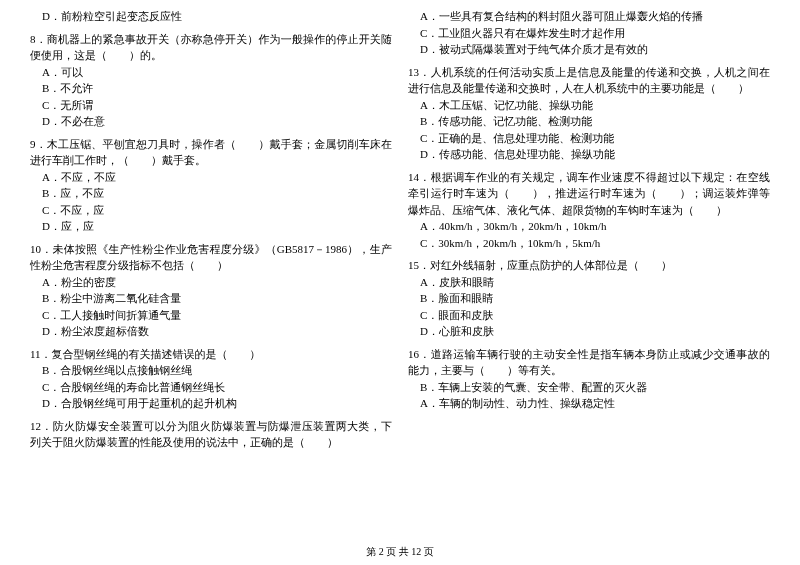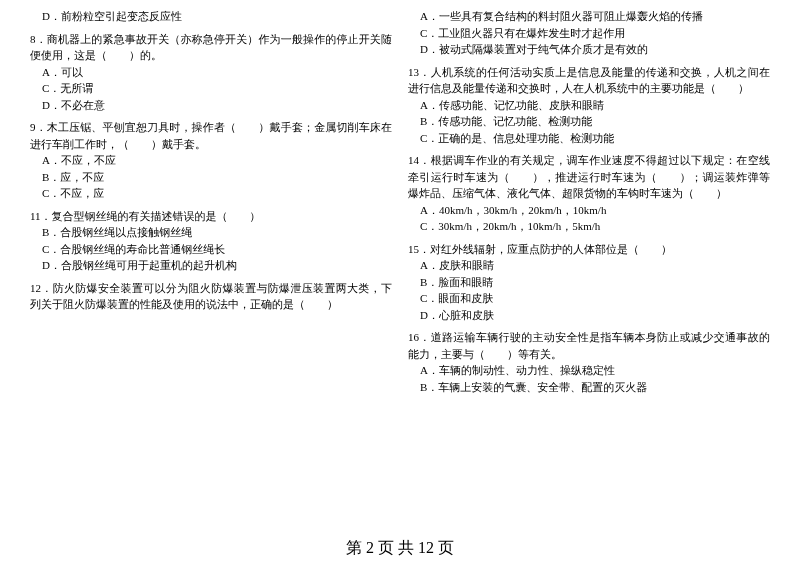--- a/index.html
+++ b/index.html
@@ -41,49 +41,58 @@
     .option {
       padding-left: 12px;
       line-height: 1.5;
     }
     .page-footer {
       position: absolute;
       bottom: 6px;
       left: 0;
       width: 100%;
       text-align: center;
-      font-size: 16px;
+      font-size: 10px;
     }
   </style>
 </head>
 <body>
 
 <div class="page">
   <div class="two-col">
 
     <div class="col">
 
       <div class="question">
         <div class="option q-text">D．前粉粒空引起变态反应性</div>
       </div>
 
       <div class="question">
         <div class="q-text">8．商机器上的紧急事故开关（亦称急停开关）作为一般操作的停止开关随便使用，这是（　　）的。</div>
         <div class="option">A．可以</div>
+        <div class="option">B．不允许</div>
         <div class="option">C．无所谓</div>
         <div class="option">D．不必在意</div>
       </div>
 
       <div class="question">
         <div class="q-text">9．木工压锯、平刨宜恕刀具时，操作者（　　）戴手套；金属切削车床在进行车削工作时，（　　）戴手套。</div>
         <div class="option">A．不应，不应</div>
         <div class="option">B．应，不应</div>
         <div class="option">C．不应，应</div>
+        <div class="option">D．应，应</div>
       </div>
 
+      <div class="question">
+        <div class="q-text">10．未体按照《生产性粉尘作业危害程度分级》（GB5817－1986），生产性粉尘危害程度分级指标不包括（　　）</div>
+        <div class="option">A．粉尘的密度</div>
+        <div class="option">B．粉尘中游离二氧化硅含量</div>
+        <div class="option">C．工人接触时间折算通气量</div>
+        <div class="option">D．粉尘浓度超标倍数</div>
+      </div>
 
       <div class="question">
         <div class="q-text">11．复合型钢丝绳的有关描述错误的是（　　）</div>
         <div class="option">B．合股钢丝绳以点接触钢丝绳</div>
         <div class="option">C．合股钢丝绳的寿命比普通钢丝绳长</div>
         <div class="option">D．合股钢丝绳可用于起重机的起升机构</div>
       </div>
 
       <div class="question">
         <div class="q-text">12．防火防爆安全装置可以分为阻火防爆装置与防爆泄压装置两大类，下列关于阻火防爆装置的性能及使用的说法中，正确的是（　　）</div>
@@ -94,42 +103,43 @@
     <div class="col">
 
       <div class="question">
         <div class="option">A．一些具有复合结构的料封阻火器可阻止爆轰火焰的传播</div>
         <div class="option">C．工业阻火器只有在爆炸发生时才起作用</div>
         <div class="option">D．被动式隔爆装置对于纯气体介质才是有效的</div>
       </div>
 
       <div class="question">
         <div class="q-text">13．人机系统的任何活动实质上是信息及能量的传递和交换，人机之间在进行信息及能量传递和交换时，人在人机系统中的主要功能是（　　）</div>
-        <div class="option">A．传感功能、记忆功能、皮肤和眼睛</div>
+        <div class="option">A．木工压锯、记忆功能、操纵功能</div>
         <div class="option">B．传感功能、记忆功能、检测功能</div>
         <div class="option">C．正确的是、信息处理功能、检测功能</div>
+        <div class="option">D．传感功能、信息处理功能、操纵功能</div>
       </div>
 
       <div class="question">
         <div class="q-text">14．根据调车作业的有关规定，调车作业速度不得超过以下规定：在空线牵引运行时车速为（　　），推进运行时车速为（　　）；调运装炸弹等爆炸品、压缩气体、液化气体、超限货物的车钩时车速为（　　）</div>
         <div class="option">A．40km/h，30km/h，20km/h，10km/h</div>
         <div class="option">C．30km/h，20km/h，10km/h，5km/h</div>
       </div>
 
       <div class="question">
         <div class="q-text">15．对红外线辐射，应重点防护的人体部位是（　　）</div>
         <div class="option">A．皮肤和眼睛</div>
         <div class="option">B．脸面和眼睛</div>
         <div class="option">C．眼面和皮肤</div>
         <div class="option">D．心脏和皮肤</div>
       </div>
 
       <div class="question">
         <div class="q-text">16．道路运输车辆行驶的主动安全性是指车辆本身防止或减少交通事故的能力，主要与（　　）等有关。</div>
+        <div class="option">B．车辆上安装的气囊、安全带、配置的灭火器</div>
         <div class="option">A．车辆的制动性、动力性、操纵稳定性</div>
-        <div class="option">B．车辆上安装的气囊、安全带、配置的灭火器</div>
       </div>
 
     </div>
   </div>
 
   <div class="page-footer">第 2 页 共 12 页</div>
 </div>
 
 </body></html>

